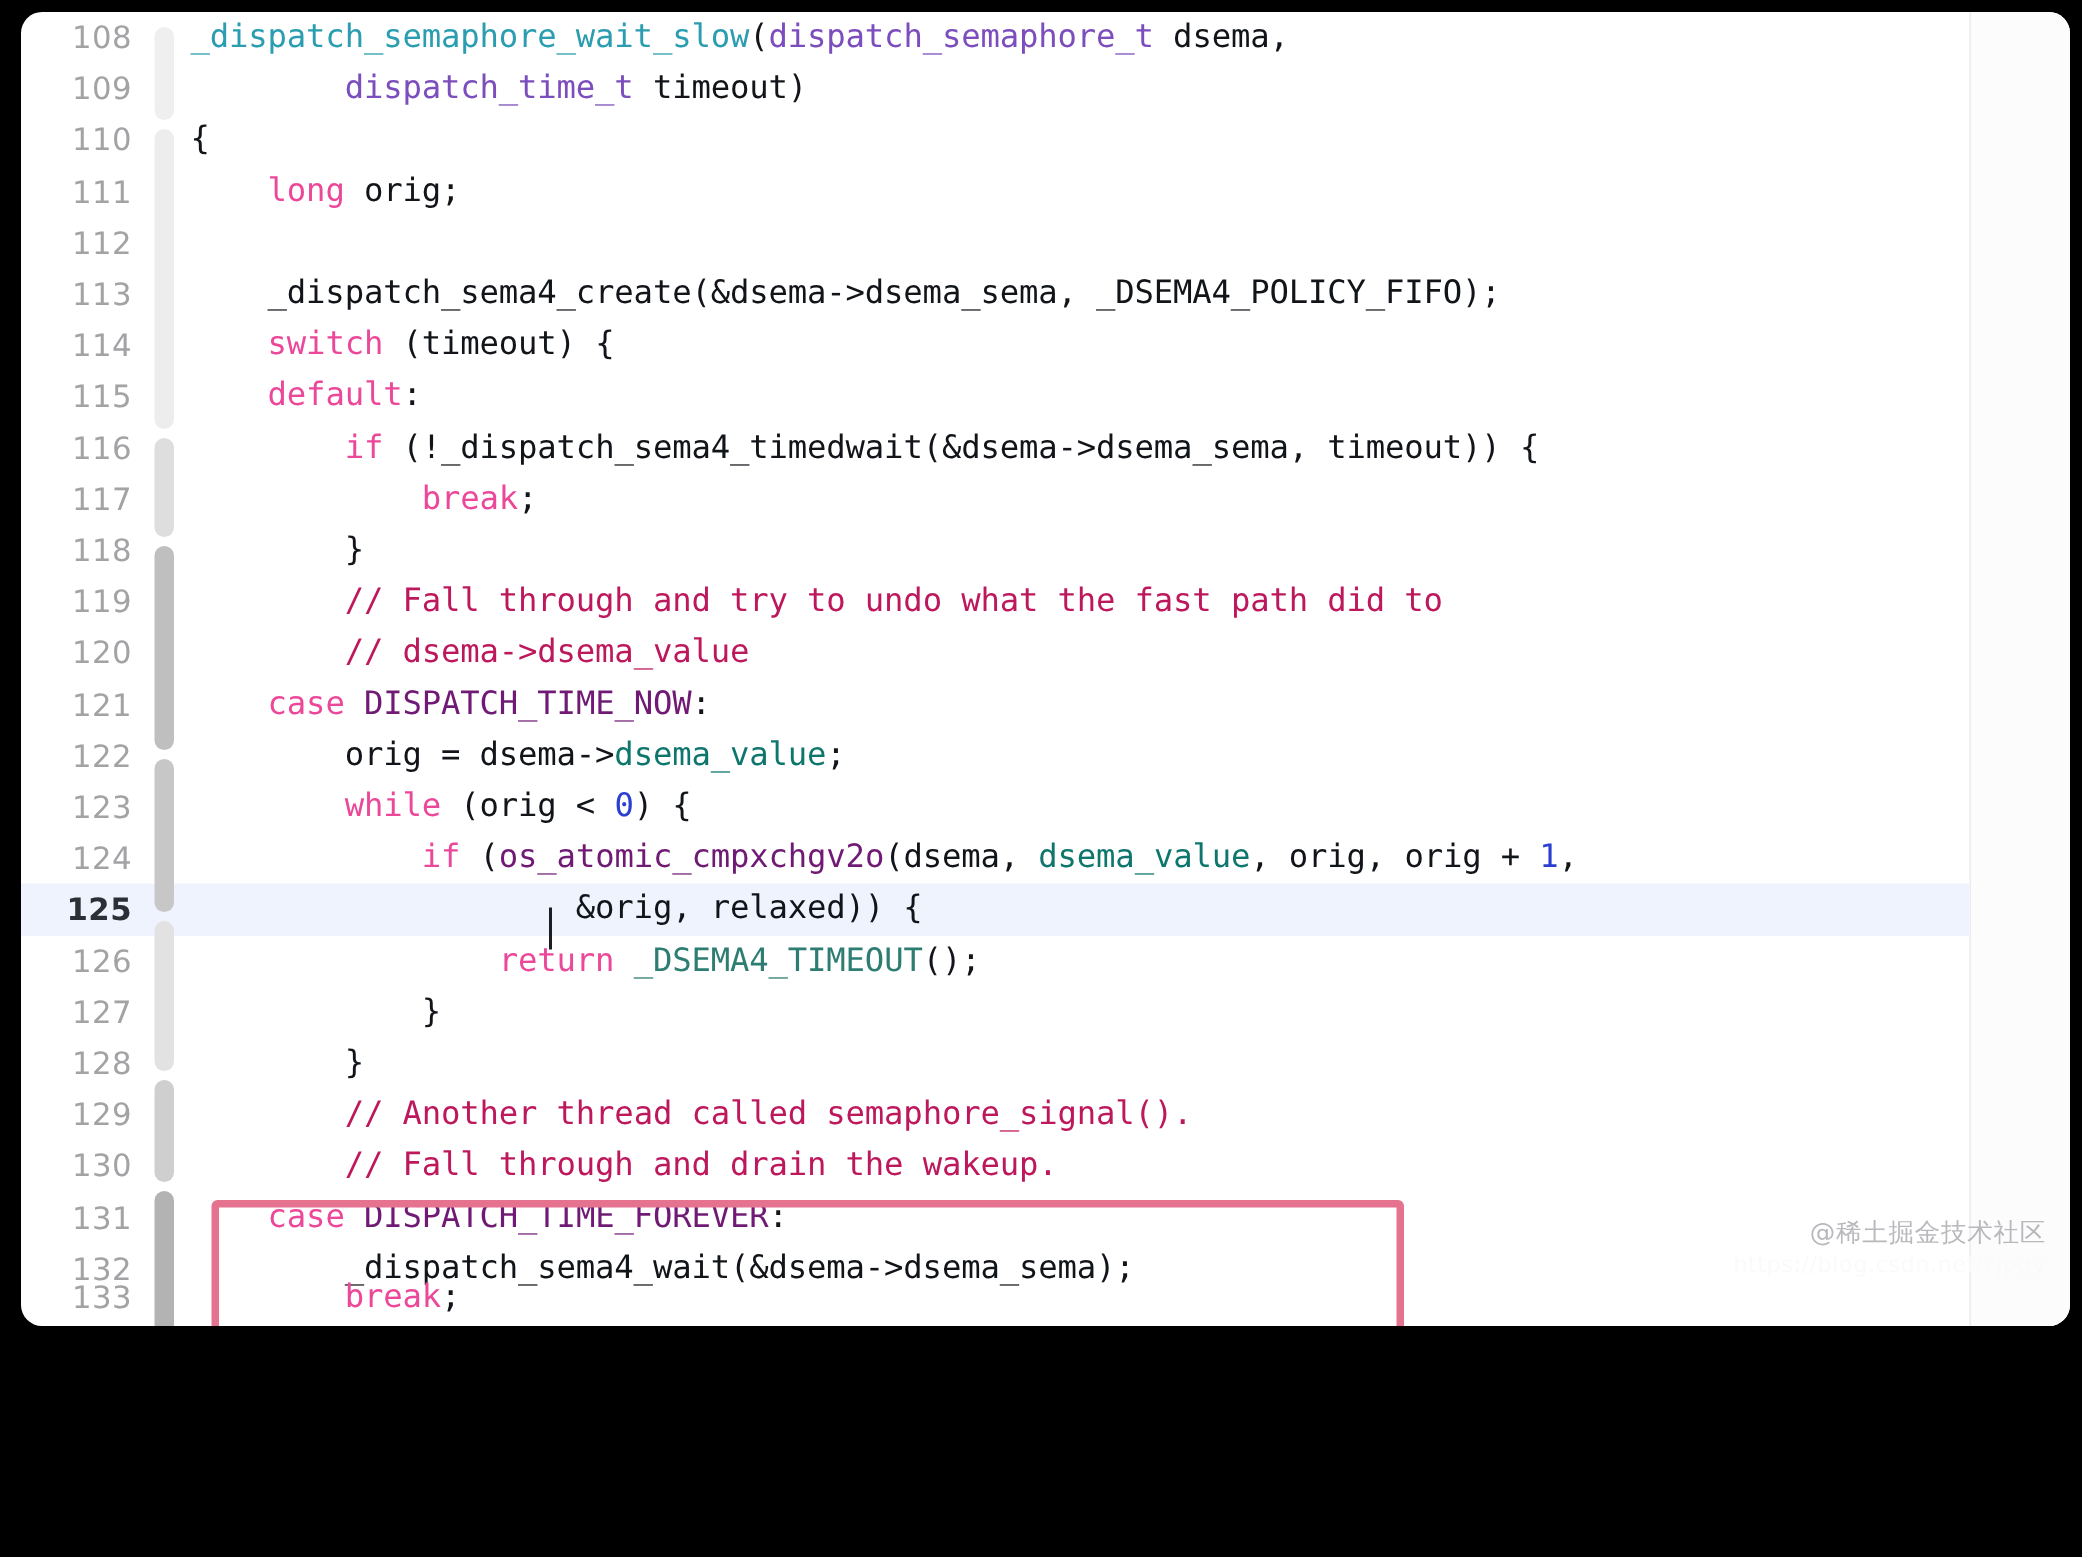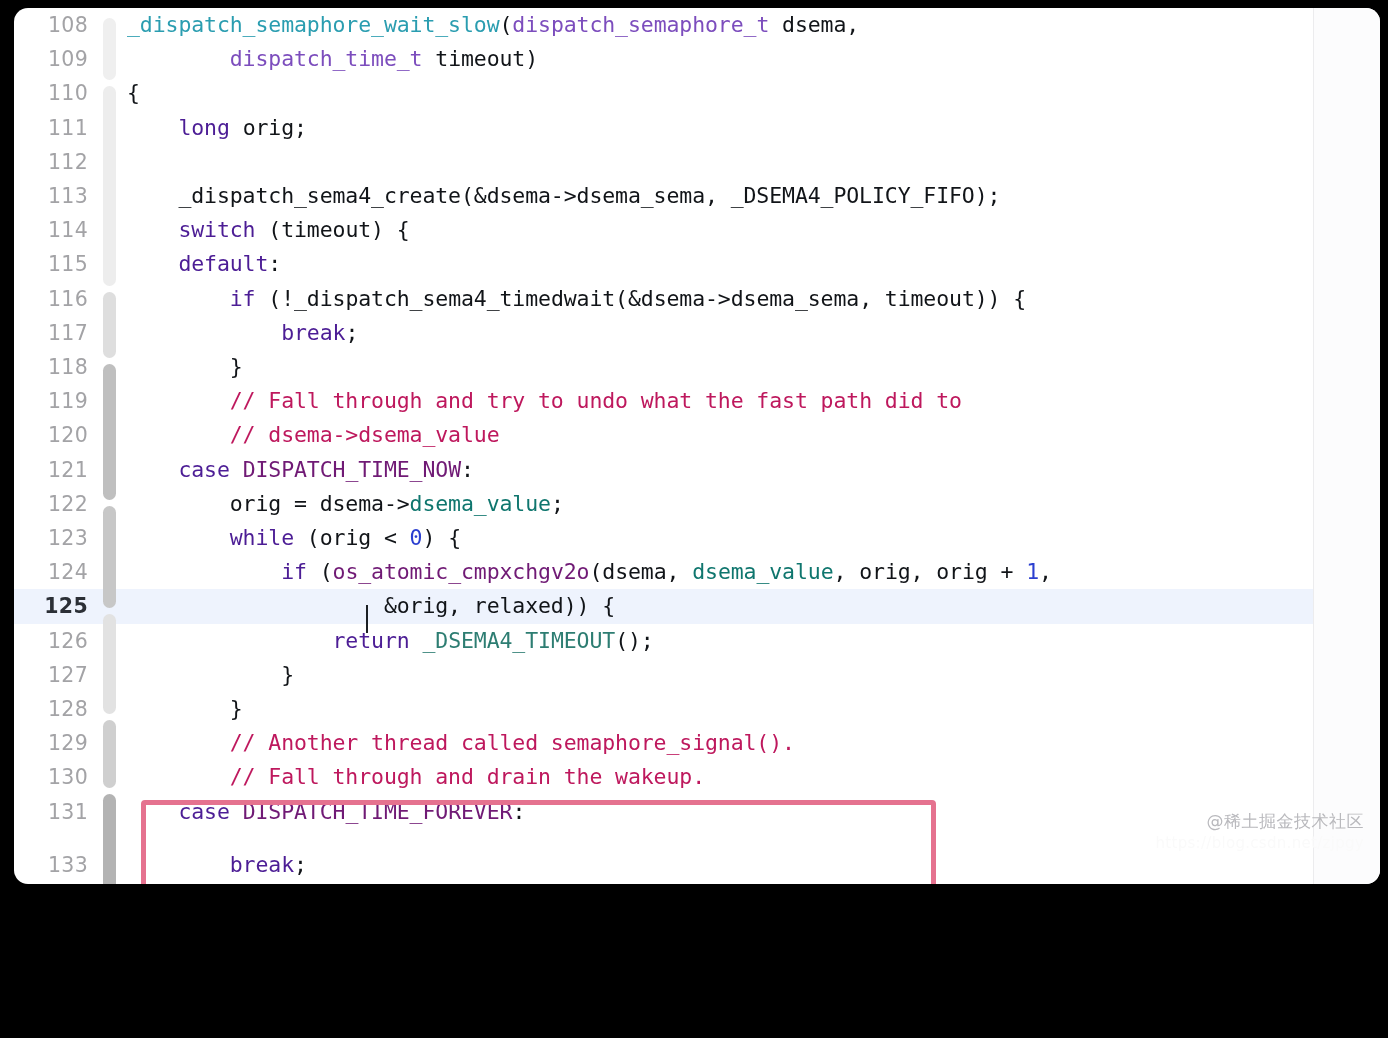--- a/index.html
+++ b/index.html
@@ -74,21 +74,21 @@
     width: 13px; height: 100%;
     pointer-events: auto;
   }
   .pill {
     position: absolute;
     left: 0; width: 13px;
     border-radius: 7px;
   }
 
   
-  .kw   { color: #4c1d95; }          
+  .kw   { color: #ec4899; }          
   .typ  { color: #7c4dbd; }          
   .fn   { color: #2a9db0; }          
   .cmt  { color: #be185d; }          
   .cst  { color: #701a75; }          
   .mem  { color: #0f766e; }          
   .num  { color: #2b3fd0; }          
   .tealfn { color: #2d7d72; }        
 
   
   #annotation-box {
@@ -152,20 +152,21 @@
       <div class="code-line" style="top: 478.8px; position: absolute; left: 0px; right: 0px; padding-left: 24px;"><span class="ln">122</span><span class="src"><span>        orig = dsema-&gt;</span><span class="mem">dsema_value</span><span>;</span></span></div>
       <div class="code-line" style="top: 513px; position: absolute; left: 0px; right: 0px;"><span class="ln">123</span><span class="src"><span>        </span><span class="kw">while</span><span> (orig &lt; </span><span class="num">0</span><span>) {</span></span></div>
       <div class="code-line" style="top: 547.2px; position: absolute; left: 0px; right: 0px;"><span class="ln">124</span><span class="src"><span>            </span><span class="kw">if</span><span> (</span><span class="cst">os_atomic_cmpxchgv2o</span><span>(dsema, </span><span class="mem">dsema_value</span><span>, orig, orig + </span><span class="num">1</span><span>,</span></span></div>
       <div class="code-line active" style="top: 581.4px; position: absolute; left: 0px; right: 0px;"><span class="ln">125</span><span class="src"><span>                    &amp;orig, relaxed)) {</span></span></div>
       <div class="code-line" style="top: 615.6px; position: absolute; left: 0px; right: 0px;"><span class="ln">126</span><span class="src"><span>                </span><span class="kw">return</span><span> </span><span class="tealfn">_DSEMA4_TIMEOUT</span><span>();</span></span></div>
       <div class="code-line" style="top: 649.8px; position: absolute; left: 0px; right: 0px;"><span class="ln">127</span><span class="src"><span>            }</span></span></div>
       <div class="code-line" style="top: 684px; position: absolute; left: 0px; right: 0px;"><span class="ln">128</span><span class="src"><span>        }</span></span></div>
       <div class="code-line" style="top: 718.2px; position: absolute; left: 0px; right: 0px;"><span class="ln">129</span><span class="src"><span>        </span><span class="cmt">// Another thread called semaphore_signal().</span></span></div>
       <div class="code-line" style="top: 752.4px; position: absolute; left: 0px; right: 0px;"><span class="ln">130</span><span class="src"><span>        </span><span class="cmt">// Fall through and drain the wakeup.</span></span></div>
       <div class="code-line" style="top: 786.6px; position: absolute; left: 0px; right: 0px;"><span class="ln">131</span><span class="src"><span>    </span><span class="kw">case</span><span> </span><span class="cst">DISPATCH_TIME_FOREVER</span><span>:</span></span></div>
+      <div class="code-line" style="top: 820.8px; position: absolute; left: 0px; right: 0px;"><span class="ln">132</span><span class="src"><span>        _dispatch_sema4_wait(&amp;dsema-&gt;dsema_sema);</span></span></div>
       <div class="code-line" style="top: 840px; position: absolute; left: 0px; right: 0px;"><span class="ln">133</span><span class="src"><span>        </span><span class="kw">break</span><span>;</span></span></div>
       <div class="code-line" style="top: 889.2px; position: absolute; left: 0px; right: 0px;"><span class="ln">134</span><span class="src"><span>    }</span></span></div>
       <div class="code-line" style="top: 923.4px; position: absolute; left: 0px; right: 0px;"><span class="ln">135</span><span class="src"><span>    </span><span class="kw">return</span><span> </span><span class="num">0</span><span>;</span></span></div>
       <div class="code-line" style="top: 1007px; position: absolute; left: 0px; right: 0px; padding-left: 36px;"><span class="ln">136</span><span class="src"><span>}</span></span></div>
       <div class="code-line" style="top: 991.8px; position: absolute; left: 0px; right: 0px;"><span class="ln">137</span><span class="src"><span></span></span></div>
     </div>
 
   <div id="gutter-pills">
       <div class="pill" style="top: 10px; height: 62px; background: rgb(239, 239, 239);"></div>
       <div class="pill" style="top: 78px; height: 200px; background: rgb(237, 237, 237);"></div>

